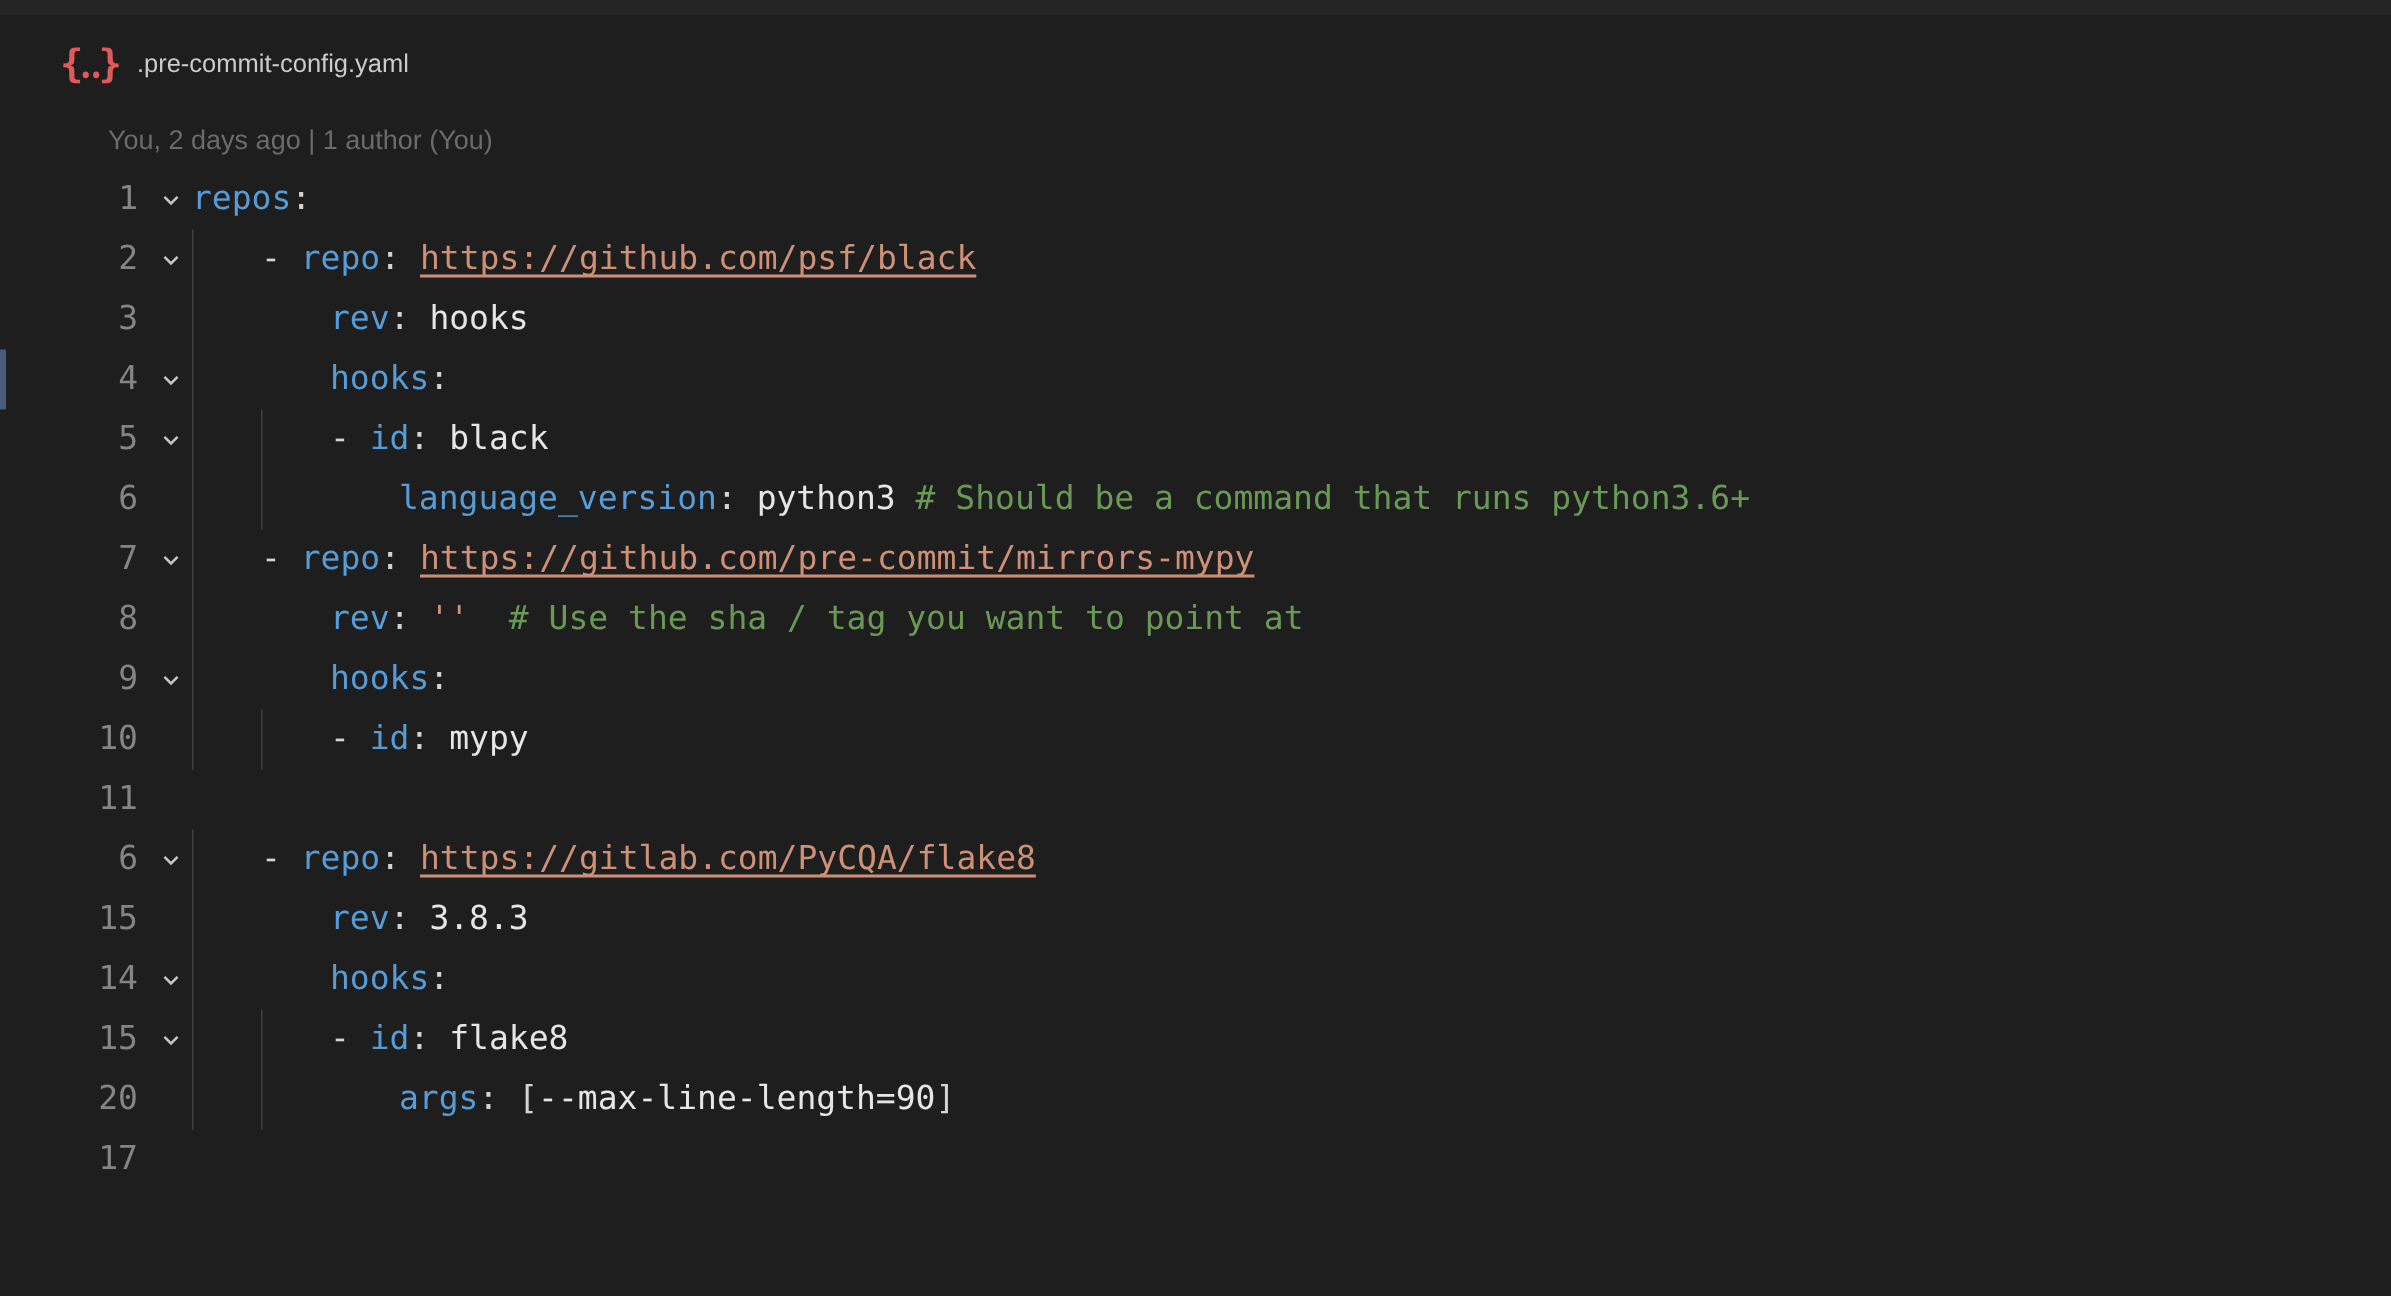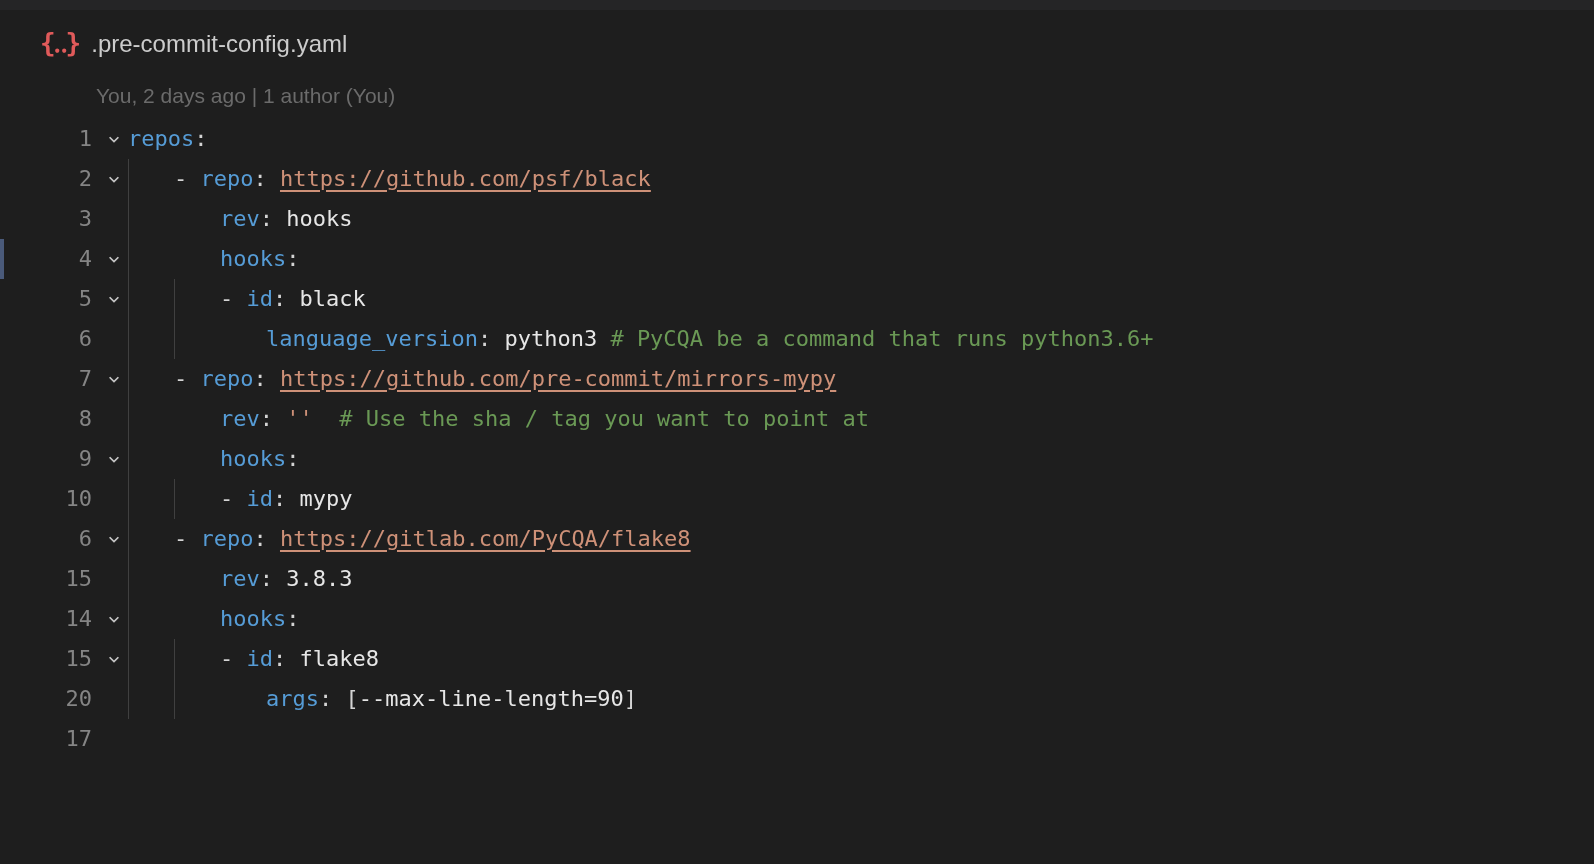--- a/index.html
+++ b/index.html
@@ -24,27 +24,27 @@
     gap: 12px;
   }
   .file-icon {
     color: #e05a5a;
     font-weight: bold;
     font-size: 26px;
     letter-spacing: -2px;
   }
   .filename {
     color: #cccccc;
-    font-size: 24px;
+    font-size: 17px;
     font-family: -apple-system, "Segoe UI", sans-serif;
   }
   .blame-line {
     color: #6b6b6b;
-    font-size: 21px;
-    padding-left: 96px;
+    font-size: 18px;
+    padding-left: 72px;
     padding-bottom: 4px;
     font-family: -apple-system, "Segoe UI", sans-serif;
   }
   .editor {
     position: relative;
   }
   .line {
     display: flex;
     align-items: center;
     height: 40px;
@@ -126,29 +126,30 @@
     <div class="line"><div class="gutter">2</div><div class="fold-col"><svg class="chevron" viewBox="0 0 16 16" fill="none" stroke="currentColor" stroke-width="2">
           <path d="M3 6l5 5 5-5"></path>
         </svg></div><div class="guides"><div class="guide"></div></div><div class="code"><span class="dash">- </span><span class="key">repo</span><span class="colon">: </span><span class="link">https://github.com/psf/black</span></div></div>
     <div class="line"><div class="gutter">3</div><div class="fold-col"></div><div class="guides"><div class="guide"></div><div class="guide none"></div></div><div class="code"><span class="key">rev</span><span class="colon">: </span><span class="num">hooks</span></div></div>
     <div class="line"><div class="gutter">4</div><div class="fold-col"><svg class="chevron" viewBox="0 0 16 16" fill="none" stroke="currentColor" stroke-width="2">
           <path d="M3 6l5 5 5-5"></path>
         </svg></div><div class="guides"><div class="guide"></div><div class="guide none"></div></div><div class="code"><span class="key">hooks</span><span class="colon">:</span></div></div>
     <div class="line"><div class="gutter">5</div><div class="fold-col"><svg class="chevron" viewBox="0 0 16 16" fill="none" stroke="currentColor" stroke-width="2">
           <path d="M3 6l5 5 5-5"></path>
         </svg></div><div class="guides"><div class="guide"></div><div class="guide"></div></div><div class="code"><span class="dash">- </span><span class="key">id</span><span class="colon">: </span><span class="num">black</span></div></div>
-    <div class="line"><div class="gutter">6</div><div class="fold-col"></div><div class="guides"><div class="guide"></div><div class="guide"></div><div class="guide none"></div></div><div class="code"><span class="key">language_version</span><span class="colon">: </span><span class="num">python3</span><span class="comment"> # PyCQA be a command that runs python3.6+</span></div></div>
+    <div class="line"><div class="gutter">6</div><div class="fold-col"></div><div class="guides"><div class="guide"></div><div class="guide"></div><div class="guide none"></div></div><div class="code"><span class="key">language_version</span><span class="colon">: </span><span class="num">python3</span><span class="comment"> # Should be a command that runs python3.6+</span></div></div>
     <div class="line"><div class="gutter">7</div><div class="fold-col"><svg class="chevron" viewBox="0 0 16 16" fill="none" stroke="currentColor" stroke-width="2">
           <path d="M3 6l5 5 5-5"></path>
         </svg></div><div class="guides"><div class="guide"></div></div><div class="code"><span class="dash">- </span><span class="key">repo</span><span class="colon">: </span><span class="link">https://github.com/pre-commit/mirrors-mypy</span></div></div>
     <div class="line"><div class="gutter">8</div><div class="fold-col"></div><div class="guides"><div class="guide"></div><div class="guide none"></div></div><div class="code"><span class="key">rev</span><span class="colon">: </span><span class="str">''</span><span class="comment">  # Use the sha / tag you want to point at</span></div></div>
     <div class="line"><div class="gutter">9</div><div class="fold-col"><svg class="chevron" viewBox="0 0 16 16" fill="none" stroke="currentColor" stroke-width="2">
           <path d="M3 6l5 5 5-5"></path>
         </svg></div><div class="guides"><div class="guide"></div><div class="guide none"></div></div><div class="code"><span class="key">hooks</span><span class="colon">:</span></div></div>
     <div class="line"><div class="gutter">10</div><div class="fold-col"></div><div class="guides"><div class="guide"></div><div class="guide"></div></div><div class="code"><span class="dash">- </span><span class="key">id</span><span class="colon">: </span><span class="num">mypy</span></div></div>
+    <div class="line"><div class="gutter">11</div><div class="fold-col"></div><div class="guides"></div><div class="code"></div></div>
     <div class="line"><div class="gutter">6</div><div class="fold-col"><svg class="chevron" viewBox="0 0 16 16" fill="none" stroke="currentColor" stroke-width="2">
           <path d="M3 6l5 5 5-5"></path>
         </svg></div><div class="guides"><div class="guide"></div></div><div class="code"><span class="dash">- </span><span class="key">repo</span><span class="colon">: </span><span class="link">https://gitlab.com/PyCQA/flake8</span></div></div>
     <div class="line"><div class="gutter">15</div><div class="fold-col"></div><div class="guides"><div class="guide"></div><div class="guide none"></div></div><div class="code"><span class="key">rev</span><span class="colon">: </span><span class="num">3.8.3</span></div></div>
     <div class="line"><div class="gutter">14</div><div class="fold-col"><svg class="chevron" viewBox="0 0 16 16" fill="none" stroke="currentColor" stroke-width="2">
           <path d="M3 6l5 5 5-5"></path>
         </svg></div><div class="guides"><div class="guide"></div><div class="guide none"></div></div><div class="code"><span class="key">hooks</span><span class="colon">:</span></div></div>
     <div class="line"><div class="gutter">15</div><div class="fold-col"><svg class="chevron" viewBox="0 0 16 16" fill="none" stroke="currentColor" stroke-width="2">
           <path d="M3 6l5 5 5-5"></path>
         </svg></div><div class="guides"><div class="guide"></div><div class="guide"></div></div><div class="code"><span class="dash">- </span><span class="key">id</span><span class="colon">: </span><span class="num">flake8</span></div></div>

